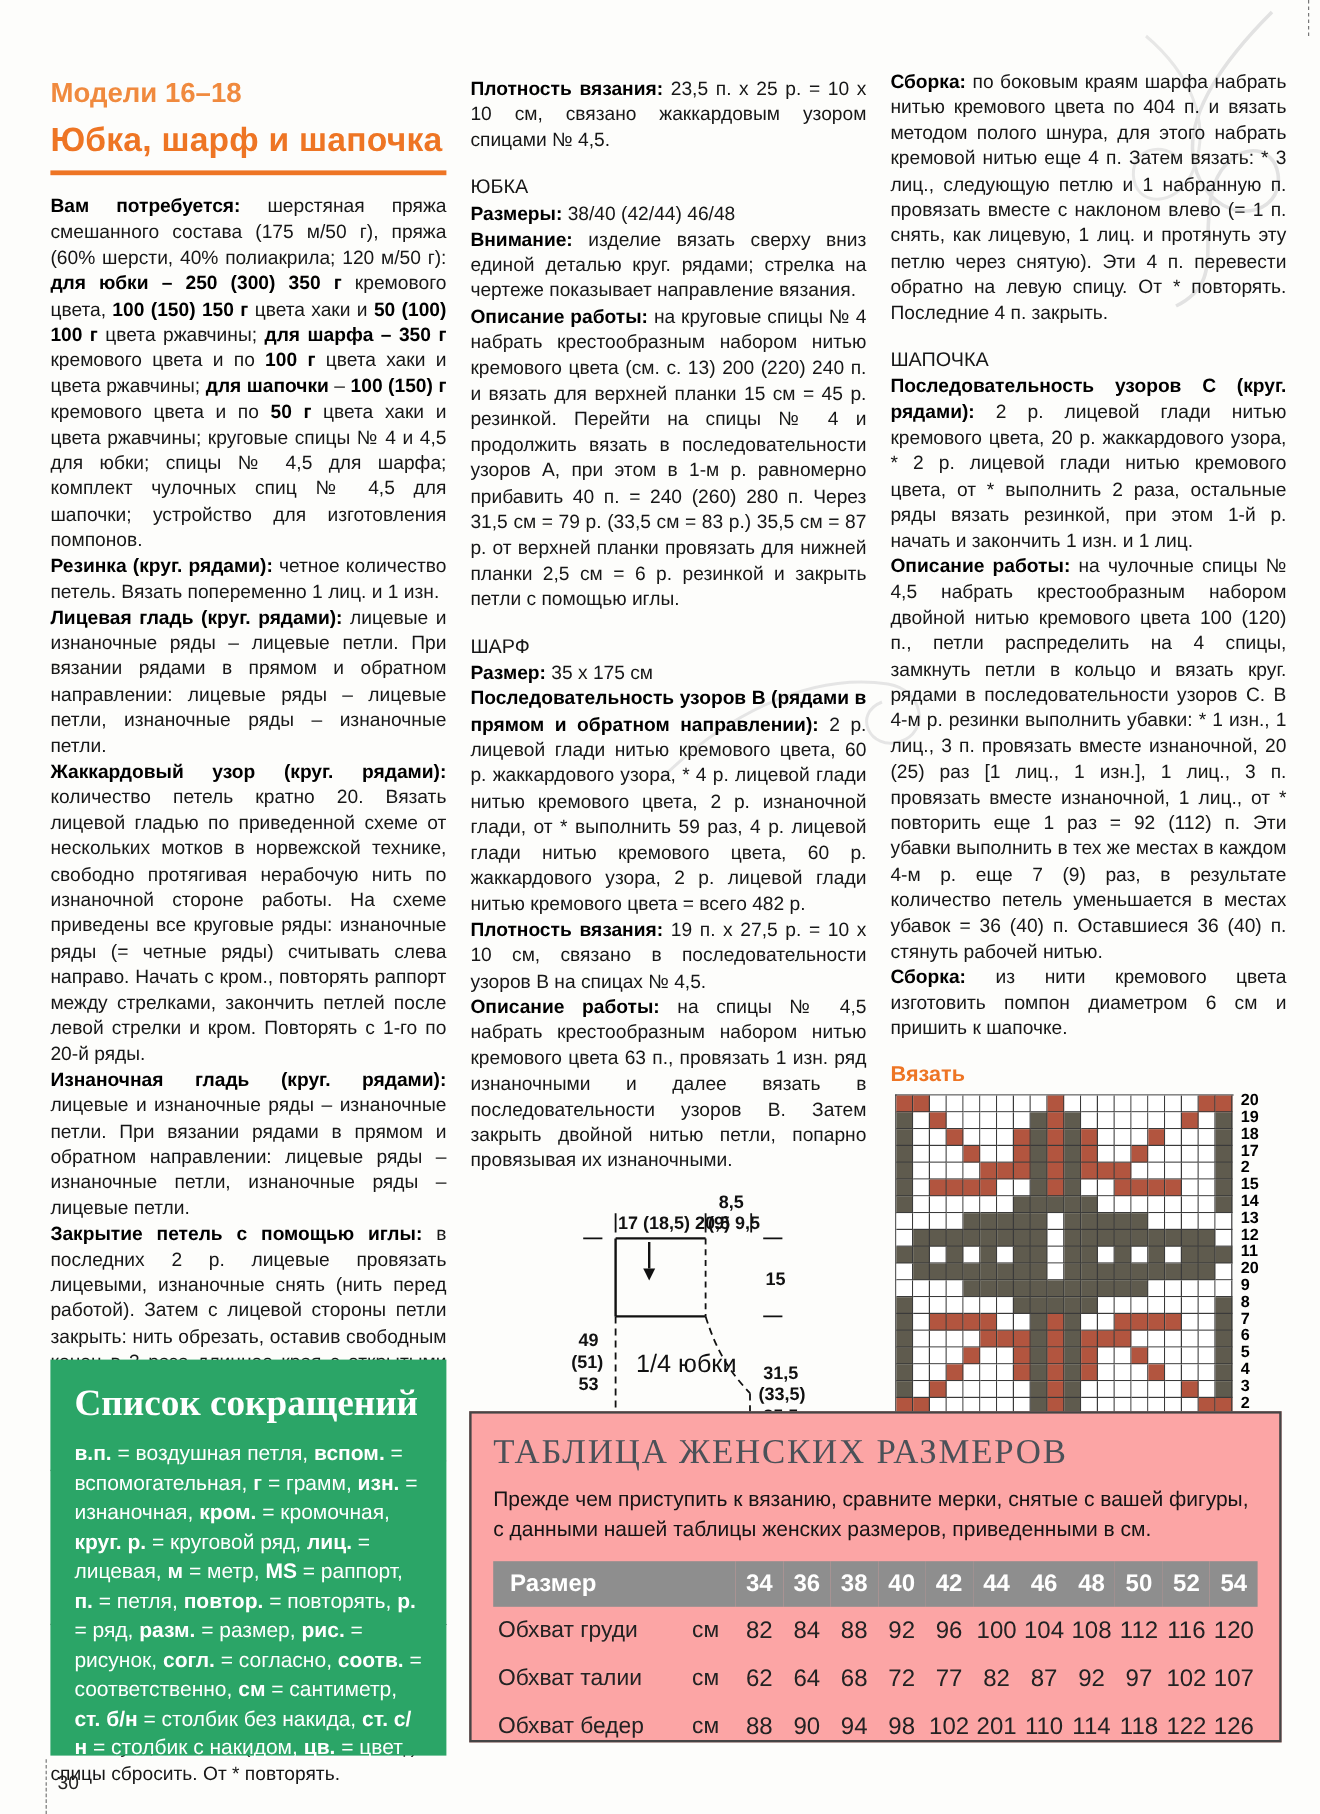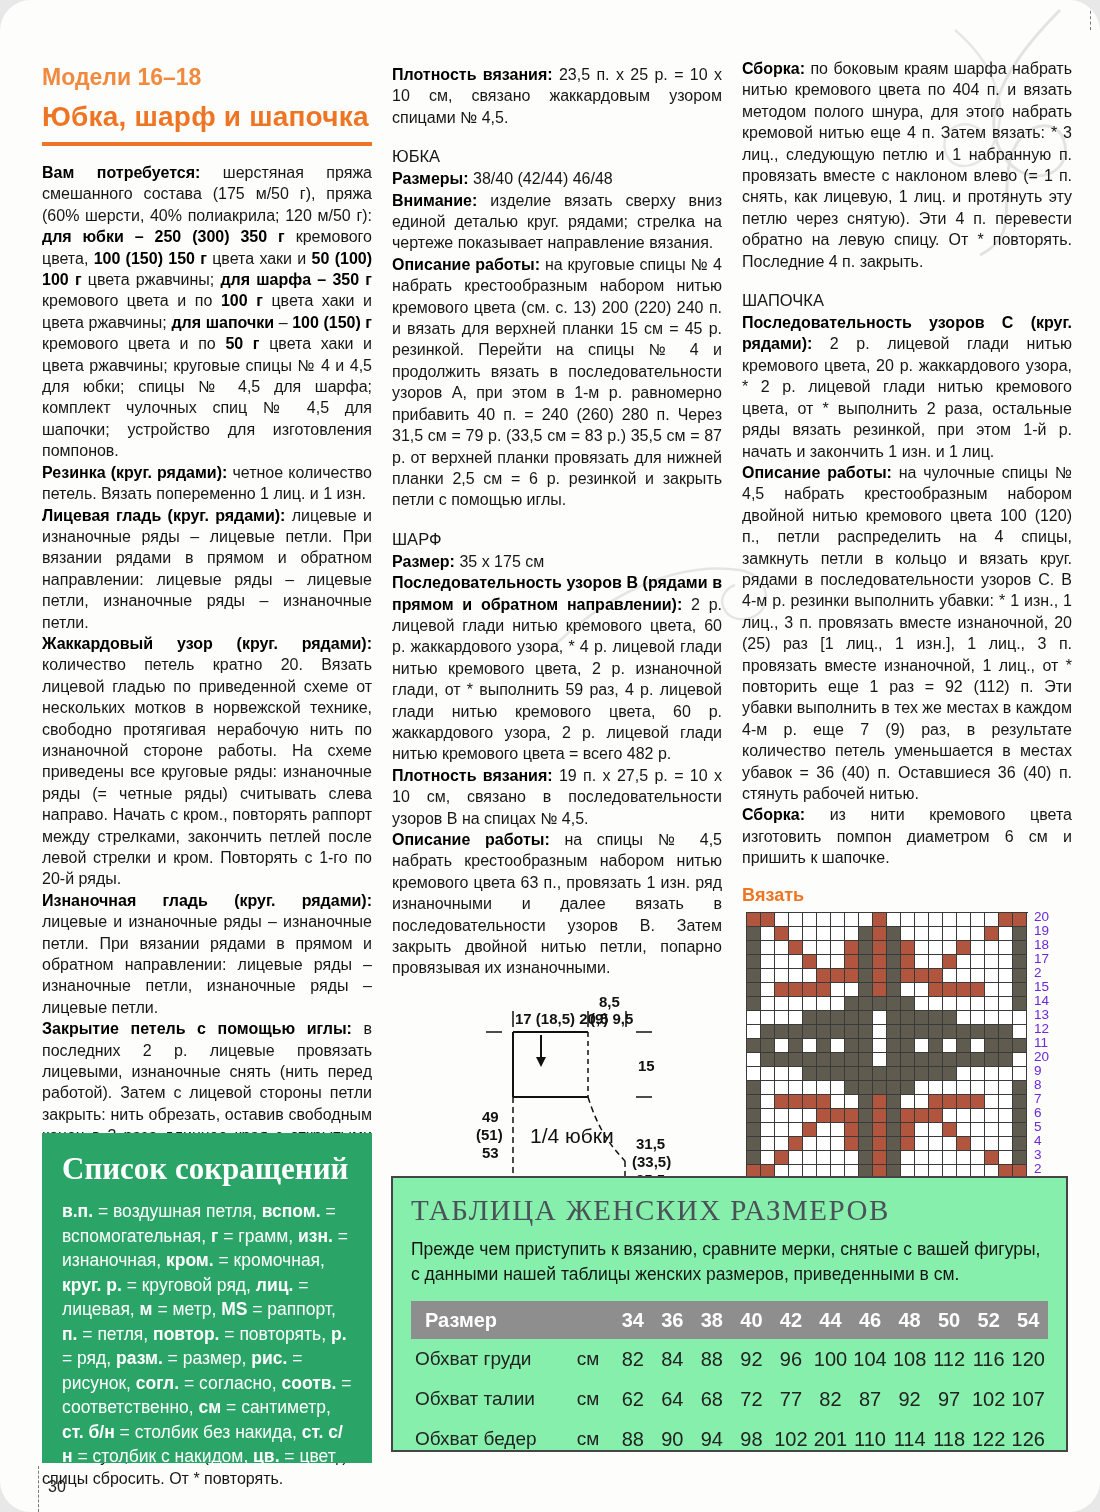--- a/index.html
+++ b/index.html
@@ -1,55 +1,55 @@
 <!DOCTYPE html>
 <html><head>
 <meta charset="utf-8">
 <style>
   html,body{margin:0;padding:0;}
   body{background:#e8e8e8;}
   #page{position:relative;width:1100px;height:1512px;background:#fdfdfb;overflow:hidden;
-        font-family:"Liberation Sans",sans-serif;color:#161616;border-radius:31px;}
+        font-family:"Liberation Sans",sans-serif;color:#161616;}
   
   .col{position:absolute;top:64px;width:330px;}
   #col-left{left:42px;}
   #col-mid{left:392px;}
   #col-right{left:742px;top:58px;}
   .body-p{font-size:16px;line-height:21.4px;text-align:justify;margin:0;}
   .body-p b{color:#000;}
   .sec-head{font-size:16.5px;font-weight:normal;margin:19px 0 2px 0;}
   .kicker{color:#f08a3e;font-size:23px;font-weight:600;margin:0 0 10px 0;}
   .main-title{color:#ee7524;font-size:28px;font-weight:bold;margin:0 0 16px 0;
               padding-bottom:9px;border-bottom:4px solid #ee7524;letter-spacing:.2px;}
   
   .schema-label{color:#ee7524;font-size:18px;font-weight:bold;margin:16px 0 6px 0;}
   #chart-wrap{position:relative;margin-left:4px;}
   #chart-grid{display:grid;grid-template-columns:repeat(20,14px);grid-auto-rows:14px;
               border-top:1px solid #3a3a3a;border-left:1px solid #3a3a3a;width:281px;}
   .ccell{border-right:1px solid #3a3a3a;border-bottom:1px solid #3a3a3a;}
   #chart-rownums{position:absolute;left:288px;top:-2px;}
-  .rownum{height:14px;line-height:14px;font-size:13.5px;font-weight:400;color:#6d28d9;}
+  .rownum{height:14px;line-height:14px;font-size:13.5px;font-weight:700;color:#000000;}
   .chart-arrow{position:absolute;width:14px;height:34px;top:287px;}
   .chart-arrow .stem{position:absolute;left:5.5px;top:8px;width:3px;height:24px;background:#000;}
   .chart-arrow .head{position:absolute;left:0;top:0;width:0;height:0;
         border-left:7px solid transparent;border-right:7px solid transparent;border-bottom:11px solid #000;}
   
   #legend{margin:46px 0 0 40px;}
   #legend .legend-title{color:#ee7524;font-size:17px;font-weight:bold;margin-bottom:8px;}
   .legend-row{display:flex;align-items:center;margin-bottom:5px;font-size:16.5px;font-weight:600;color:#111;}
   .swatch{width:17px;height:17px;border:1px solid #444;margin-right:7px;flex:0 0 auto;}
   
   #abbr-box{position:absolute;left:42px;top:1133px;width:330px;height:330px;background:#2ba567;
             color:#fff;box-sizing:border-box;padding:16px 20px;}
   #abbr-box h2{font-family:"Liberation Serif",serif;font-size:31px;margin:2px 0 12px 0;font-weight:bold;}
   #abbr-box .abbr-text{font-size:17.5px;line-height:24.5px;font-weight:500;}
   #abbr-box .abbr-text b{font-weight:bold;}
   
   #size-box{position:absolute;left:391px;top:1176px;width:677px;height:276px;border:2px solid #454545;
-            box-sizing:border-box;background:#86efac;padding:14px 18px 0 18px;}
+            box-sizing:border-box;background:#fca5a5;padding:14px 18px 0 18px;}
   #size-box h2{font-family:"Liberation Serif",serif;font-size:29px;font-weight:500;color:#4b5158;
                letter-spacing:1.5px;margin:2px 0 10px 0;}
   #size-intro{font-size:17.5px;line-height:25px;color:#141414;margin-bottom:14px;}
   #size-grid{display:grid;grid-template-columns:152px 50px repeat(11,1fr);}
   #size-grid .hdr{background:#8e8e8e;color:#fff;font-weight:bold;height:38px;line-height:38px;}
   #size-grid .hdr.lbl{grid-column:span 2;font-size:20px;padding-left:14px;}
   #size-grid .hdr.num{font-size:20px;text-align:center;}
   #size-grid .cell{height:40px;line-height:40px;font-size:20px;color:#222;text-align:center;}
   #size-grid .cell.lbl{text-align:left;font-size:19px;padding-left:4px;}
   #size-grid .cell.unit{font-size:19px;}

